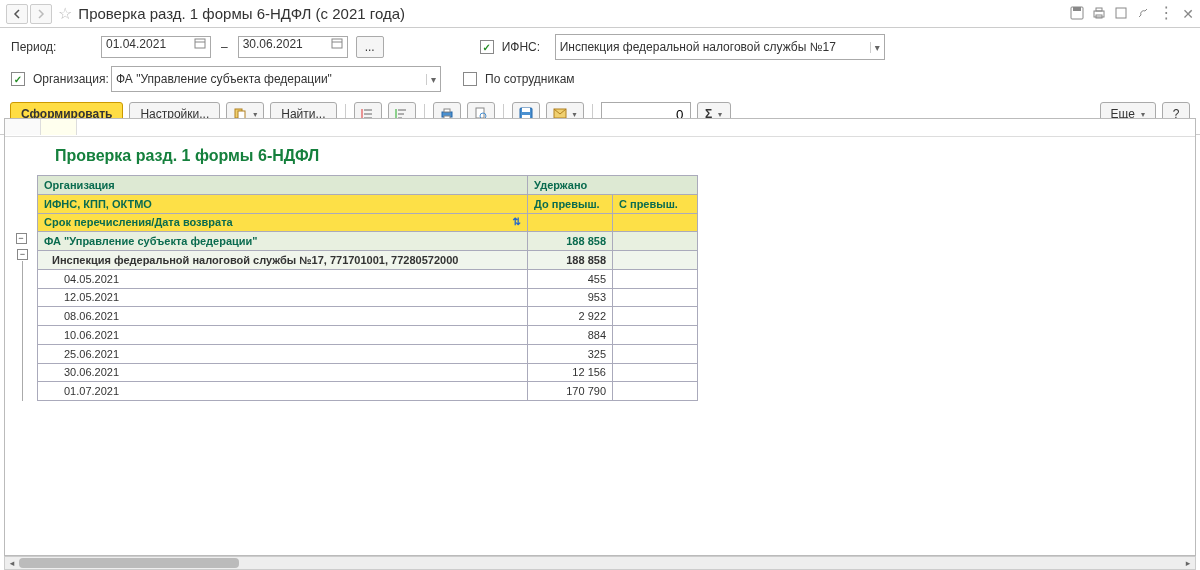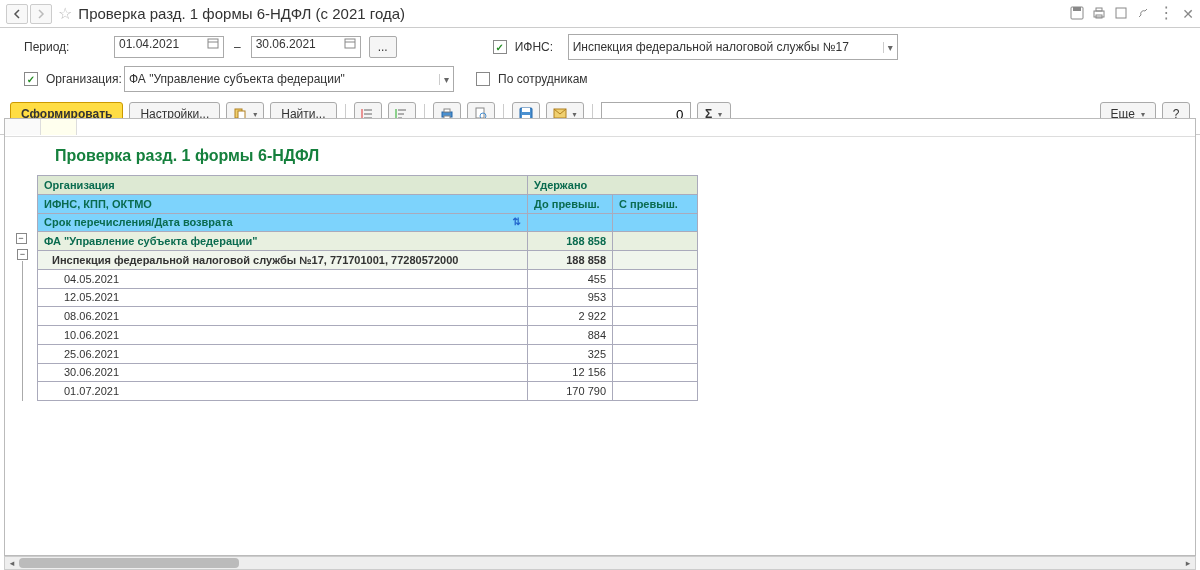--- a/index.html
+++ b/index.html
@@ -8,21 +8,21 @@
 
 .titlebar { display: flex; align-items: center; height: 28px; border-bottom: 1px solid #ccc; padding: 0 6px; }
 .nav-btn { width: 22px; height: 20px; border: 1px solid #ccc; background: #f8f8f8; display: flex; align-items: center; justify-content: center; cursor: pointer; border-radius: 2px; }
 .nav-btn + .nav-btn { margin-left: 2px; }
 .star { margin: 0 6px; color: #bbb; font-size: 16px; }
 .title { font-size: 15px; font-weight: normal; flex: 1; }
 .title-actions { display: flex; gap: 8px; color: #888; }
 .title-actions span { cursor: pointer; font-size: 14px; }
 
 
-.filter-row { display: flex; align-items: center; padding: 6px 24px; gap: 8px; }
+.filter-row { display: flex; align-items: center; padding: 6px 11px; gap: 8px; }
 .label { font-size: 12px; }
 .date-input { width: 110px; height: 22px; border: 1px solid #aaa; padding: 0 4px; display: flex; align-items: flex-start; justify-content: space-between; background: #fff; }
 .date-input .cal { color: #888; font-size: 11px; }
 .dash { margin: 0 2px; }
 .small-btn { width: 28px; height: 22px; border: 1px solid #aaa; background: #f5f5f5; display: flex; align-items: center; justify-content: center; cursor: pointer; border-radius: 2px; }
 .checkbox { width: 14px; height: 14px; border: 1px solid #888; display: inline-flex; align-items: center; justify-content: center; font-size: 10px; color: #2a7; background: #fff; }
 .checkbox.checked::after { content: "✓"; color: #228b22; font-weight: bold; }
 .dropdown { height: 26px; border: 1px solid #aaa; background: #fff; display: flex; align-items: center; padding: 0 4px; }
 .dropdown .dd-text { flex: 1; }
 .dropdown .dd-arrow { color: #666; font-size: 10px; padding-left: 4px; border-left: 1px solid #ccc; margin-left: 4px; }
@@ -41,21 +41,21 @@
 .report-wrap { position: absolute; top: 118px; bottom: 14px; left: 4px; right: 4px; border: 1px solid #bbb; overflow: auto; background: #fff; }
 .report-inner { padding: 0; }
 .ruler-cell { height: 18px; border-bottom: 1px solid #ddd; }
 .ruler-cell .rc { display: inline-block; width: 36px; height: 16px; border-right: 1px solid #ddd; background: #fafafa; }
 
 .report-title { color: #15803d; font-size: 16px; font-weight: bold; padding: 10px 0 10px 50px; }
 
 table.report { border-collapse: collapse; margin-left: 18px; }
 table.report td, table.report th { border: 1px solid #aab; font-size: 11px; padding: 2px 6px; text-align: left; vertical-align: middle; }
 .hdr { background: #dde9d3; color: #0a6b4f; font-weight: bold; }
-.hdr2 { background: #7dd3fc; color: #0a6b4f; font-weight: bold; }
+.hdr2 { background: #fde047; color: #0a6b4f; font-weight: bold; }
 .col-main { width: 490px; }
 .col-v1 { width: 85px; text-align: right; }
 .col-v2 { width: 85px; }
 .sort-icon { float: right; color: #2266cc; font-size: 10px; }
 .group-row td { background: #e8f0e0; color: #0a6b4f; font-weight: bold; }
 .sub-row td { background: #f0f5ec; font-weight: bold; font-size: 11px; }
 .data-row td:first-child { padding-left: 26px; }
 .num { text-align: right !important; }
 .tree-box { width: 11px; height: 11px; border: 1px solid #888; display: flex; align-items: center; justify-content: center; font-size: 9px; line-height: 1; cursor: pointer; background: #fff; margin: 1px auto; }
 

